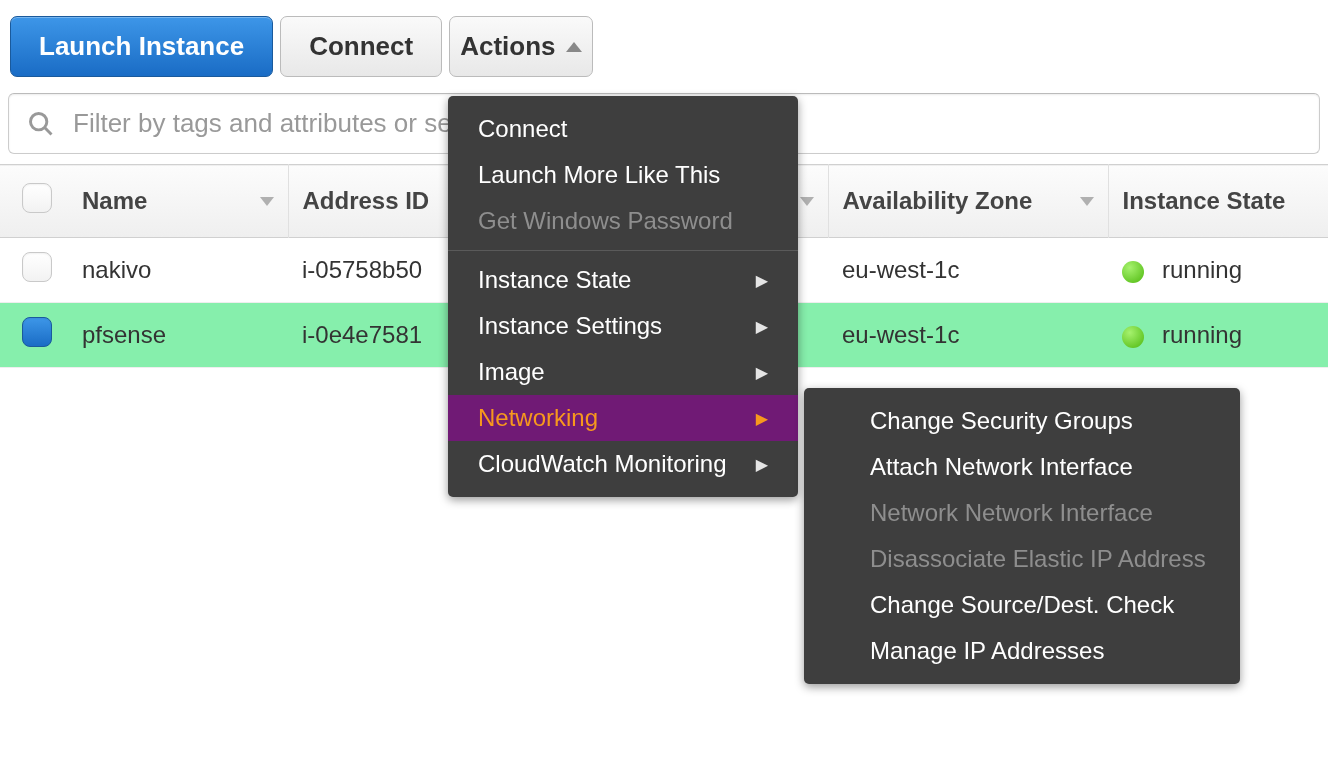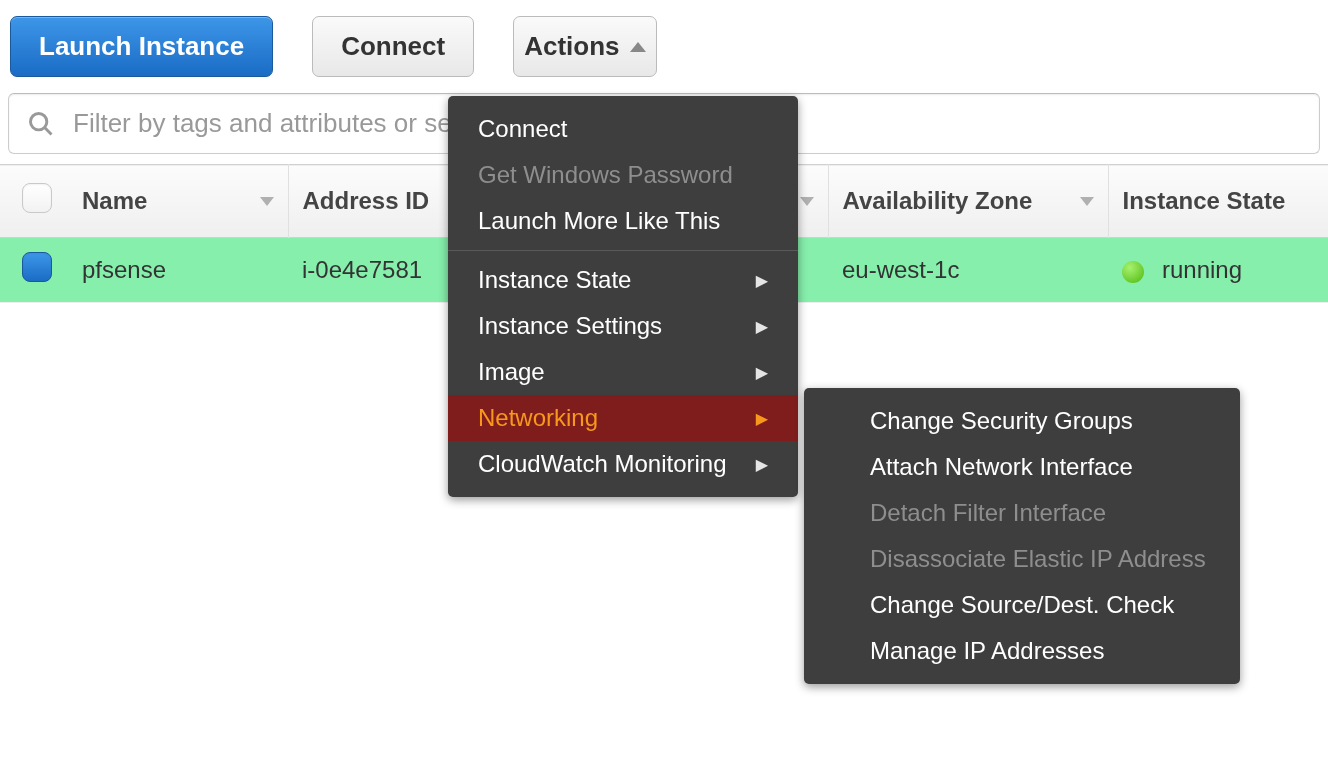--- a/index.html
+++ b/index.html
@@ -11,21 +11,21 @@
       font-family: "Helvetica Neue", Helvetica, Arial, sans-serif;
       background: #fff;
       width: 1328px;
       height: 776px;
       position: relative;
       overflow: hidden;
     }
     .toolbar {
       padding: 16px 10px;
       display: flex;
-      gap: 39px;
+      gap: 7px;
       align-items: center;
     }
     .btn {
       padding: 14px 28px;
       font-size: 26px;
       font-weight: bold;
       border-radius: 7px;
       cursor: pointer;
       border: 1px solid;
       display: flex;
@@ -173,21 +173,21 @@
       display: flex;
       align-items: center;
       justify-content: space-between;
       cursor: pointer;
     }
     .menu-item.disabled {
       color: #8e8e8e;
       cursor: default;
     }
     .menu-item.active {
-      background: #7f1d1d;
+      background: #701a75;
       color: #f7981d;
     }
     .menu-item.active .sub-caret {
       color: #f7981d;
     }
     .menu-divider {
       height: 1px;
       background: #5a5a5a;
       margin: 6px 0;
     }
@@ -250,40 +250,47 @@
         </div>
       </th>
       <th>
         <div class="th-inner">
           <span>Instance State</span>
         </div>
       </th>
     </tr>
   </thead>
   <tbody id="tbody">
+      <tr class="tbody-row">
+        <td class="col-check" style="padding-left: 22px;"><span class="chk"></span></td>
+        <td>nakivo</td>
+        <td>i-05758b50</td>
+        <td>eu-west-1c</td>
+        <td><span class="status-dot"></span><span>running</span></td>
+      </tr>
       <tr class="tbody-row row-selected">
         <td class="col-check" style="padding-left: 22px;"><span class="chk checked"></span></td>
         <td>pfsense</td>
         <td>i-0e4e7581</td>
         <td>eu-west-1c</td>
         <td><span class="status-dot"></span><span>running</span></td>
       </tr>
     </tbody>
 </table>
 
 <div class="menu main" id="actions-menu">
     <div class="menu-item">
       <span>Connect</span>
     </div>
+    <div class="menu-item">
+      <span>Launch More Like This</span>
+    </div>
     <div class="menu-item disabled">
       <span>Get Windows Password</span>
     </div>
-    <div class="menu-item">
-      <span>Launch More Like This</span>
-    </div>
     <div class="menu-divider"></div>
     <div class="menu-item">
       <span>Instance State</span>
       <span class="sub-caret">▶</span>
     </div>
     <div class="menu-item">
       <span>Instance Settings</span>
       <span class="sub-caret">▶</span>
     </div>
     <div class="menu-item">
@@ -301,21 +308,21 @@
   </div>
 
 <div class="menu sub" id="sub-menu">
     <div class="menu-item">
       <span>Change Security Groups</span>
     </div>
     <div class="menu-item">
       <span>Attach Network Interface</span>
     </div>
     <div class="menu-item disabled">
-      <span>Detach Filter Interface</span>
+      <span>Network Network Interface</span>
     </div>
     <div class="menu-item disabled">
       <span>Disassociate Elastic IP Address</span>
     </div>
     <div class="menu-item">
       <span>Change Source/Dest. Check</span>
     </div>
     <div class="menu-item">
       <span>Manage IP Addresses</span>
     </div>

